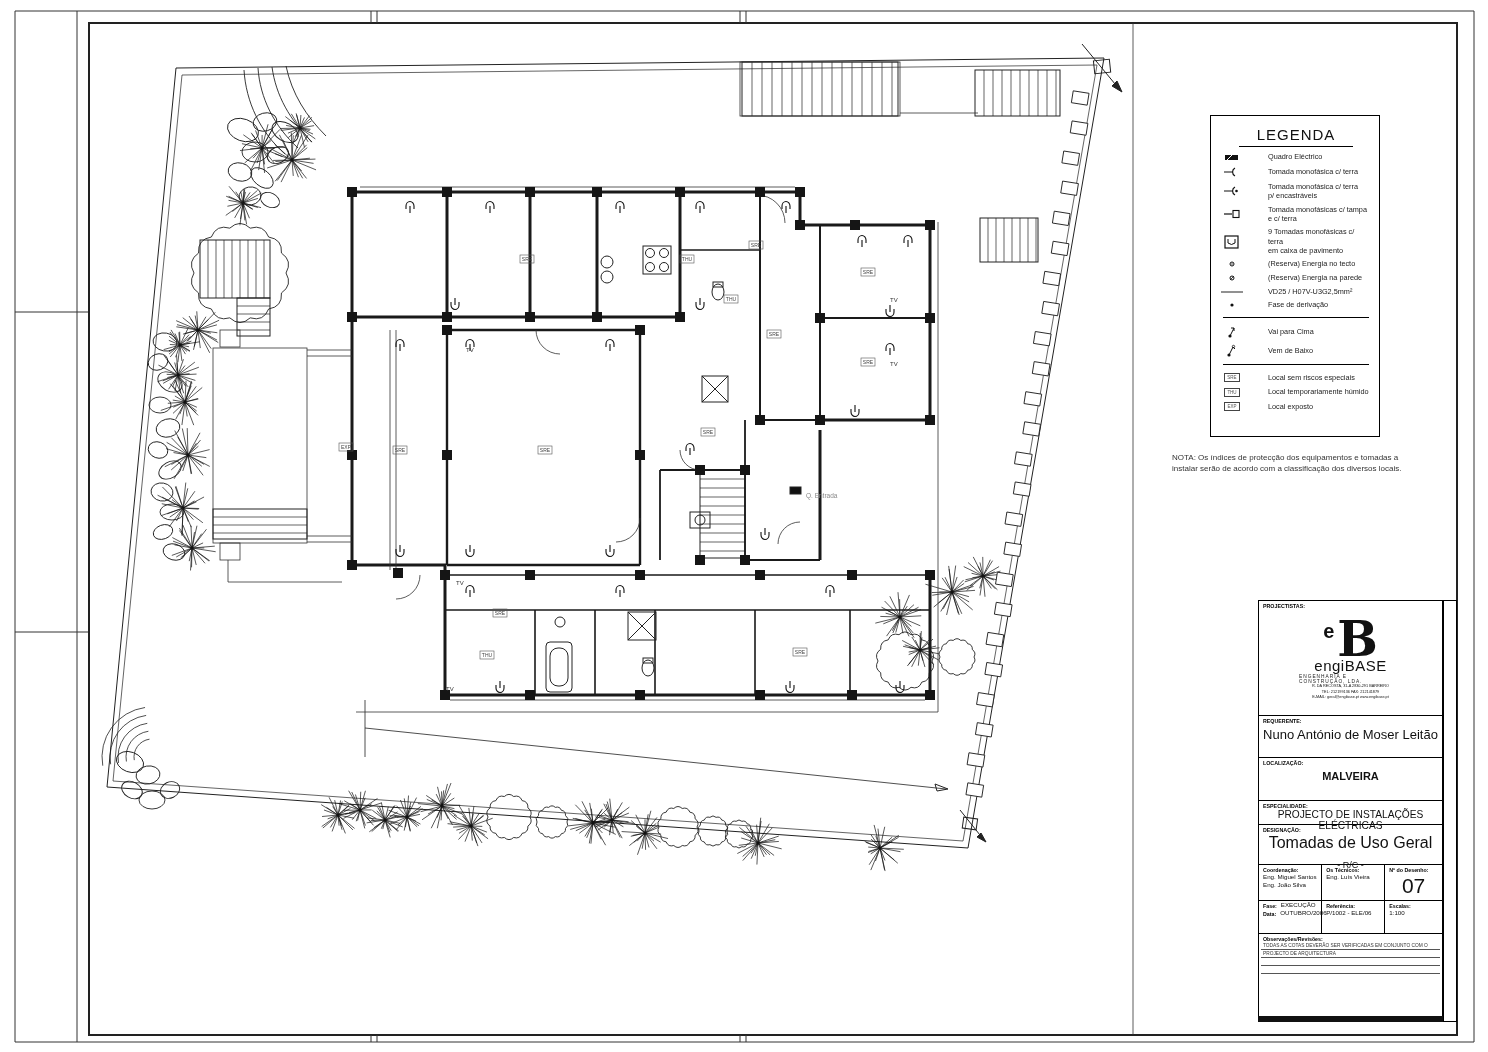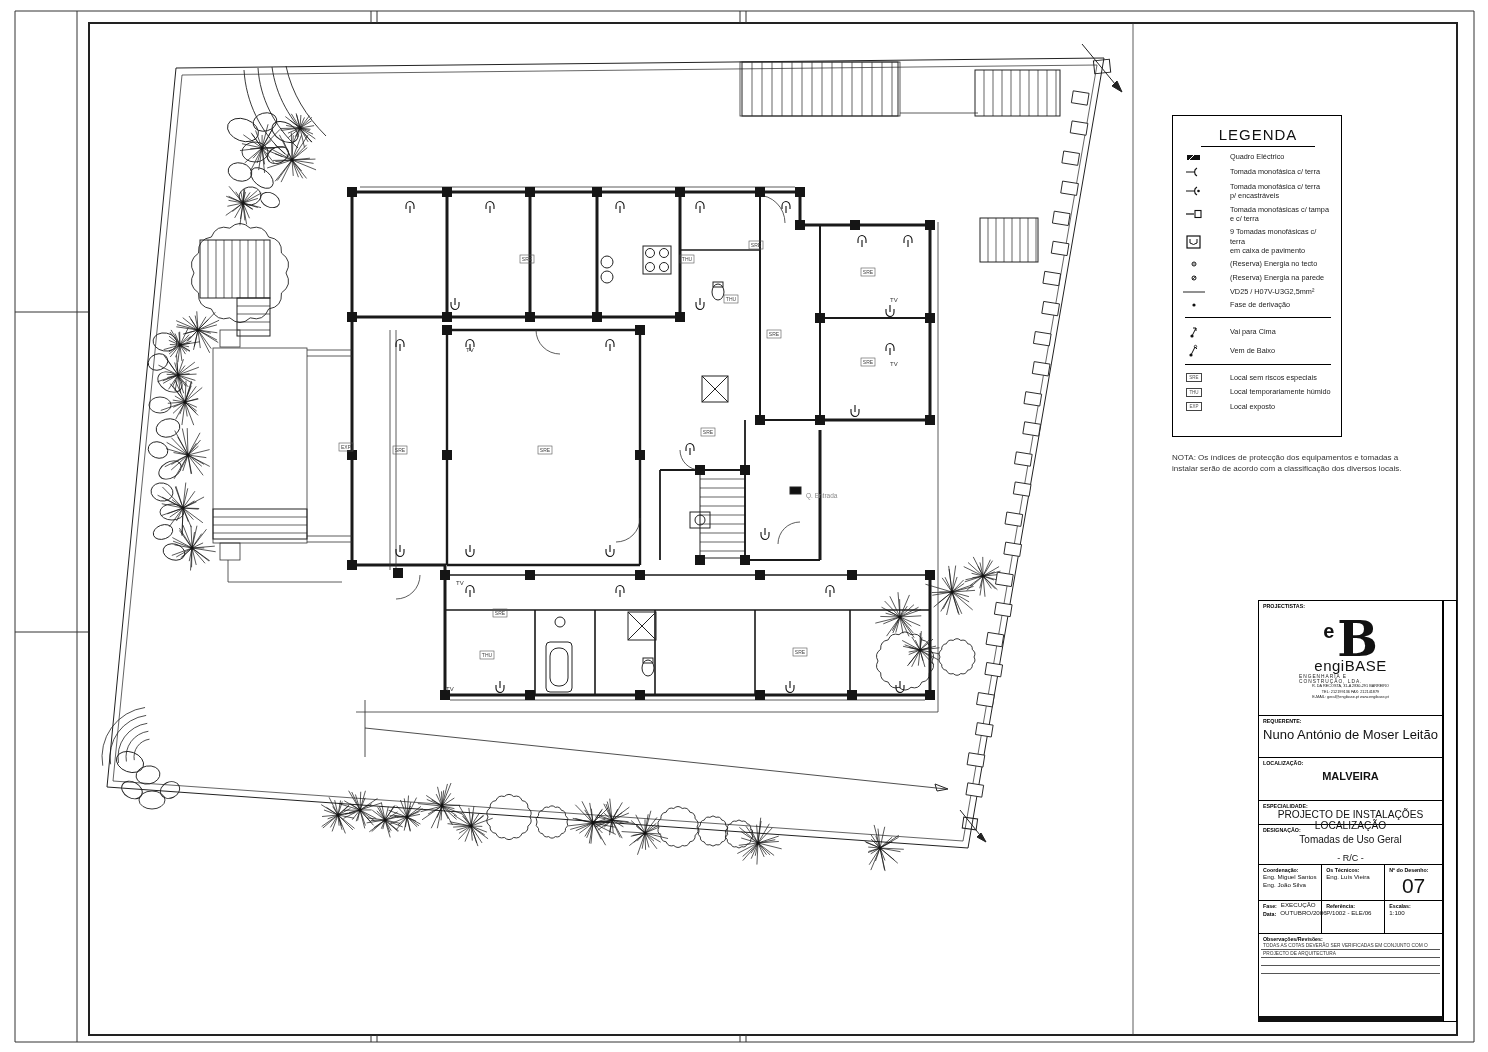--- a/index.html
+++ b/index.html
@@ -1,20 +1,20 @@
 <!DOCTYPE html>
 <html><head>
 <meta charset="utf-8">
 <style>
   html,body{margin:0;padding:0;background:#e8e8e8;}
   #sheet{position:relative;width:1488px;height:1052px;background:#ffffff;overflow:hidden;
          font-family:"Liberation Sans", sans-serif;color:#111;}
   svg text{font-family:"Liberation Sans", sans-serif;}
   
-  .legend{position:absolute;left:1172px;top:115px;width:170px;height:322px;
+  .legend{position:absolute;left:1210px;top:115px;width:170px;height:322px;
           border:1.6px solid #000;background:#fff;box-sizing:border-box;padding:6px 8px 0 10px;}
   .lg-title{font-size:15px;letter-spacing:1px;text-align:center;margin:4px 18px 3px 18px;
             border-bottom:1.4px solid #000;padding-bottom:3px;}
   .lg-row{display:flex;align-items:center;gap:25px;margin:4.6px 0;}
   .lg-sym{width:22px;flex:0 0 22px;display:flex;justify-content:center;margin-top:1px;}
   .lg-lbl{font-size:7.3px;line-height:1.25;color:#222;}
   .lg-hr{border-top:1.2px solid #000;margin:7px 2px;}
   .lg-box{display:inline-block;border:0.8px solid #444;font-size:4.5px;padding:1px 2px;color:#555;min-width:10px;text-align:center;}
   
   .nota{position:absolute;left:1172px;top:452px;width:292px;font-size:8px;line-height:1.4;color:#333;}
@@ -31,21 +31,21 @@
   .logo-b{font-size:48px;font-weight:bold;font-family:"DejaVu Serif",serif;}
   .logo-name{font-size:15px;letter-spacing:0.5px;margin-top:-6px;}
   .logo-sub{font-size:4.8px;letter-spacing:1px;color:#222;margin-left:40px;text-align:left;}
   .logo-addr{font-size:3.8px;color:#111;line-height:1.5;}
   .logo-addr:first-of-type{margin-top:5px;}
   .s-req{height:42px;}  .s-loc{height:43px;}  .s-est{height:40px;}
   .s-esp{height:24px;}  .s-des{height:40px;}
   .tb-name{font-size:13px;margin-top:3px;}
   .tb-val{font-size:11px;font-weight:bold;margin-top:4px;}
   .tb-esp{font-size:10.2px;margin-top:0px;}
-  .tb-des1{font-size:10px;margin-top:1px;}
+  .tb-des1{font-size:16px;margin-top:1px;}
   .tb-des2{font-size:9px;margin-top:8px;}
   .tb-cols{display:flex;height:100%;}
   .tb-col{border-right:1px solid #000;box-sizing:border-box;height:100%;}
   .tb-col:last-child{border-right:none;}
   .c1{width:34.5%;} .c2{width:34.5%;} .c3{width:31%;}
   .s-coord{height:36px;} .s-fase{height:33px;}
   .tb-small{font-size:6.2px;padding-left:4px;line-height:1.35;}
   .tb-big{font-size:21px;text-align:center;line-height:26px;}
   .s-obs{height:43px;border-bottom:none;}
   .obs-line{border-bottom:0.8px solid #555;font-size:4.8px;color:#333;margin:0 2px;height:7px;line-height:7px;padding-left:2px;}
@@ -1289,21 +1289,21 @@
     <div class="tb-sec s-req">
       <div class="tb-lab">REQUERENTE:</div>
       <div class="tb-center tb-name">Nuno António de Moser Leitão</div>
     </div>
     <div class="tb-sec s-loc">
       <div class="tb-lab">LOCALIZAÇÃO:</div>
       <div class="tb-center tb-val">MALVEIRA</div>
     </div>
     <div class="tb-sec s-esp">
       <div class="tb-lab">ESPECIALIDADE:</div>
-      <div class="tb-center tb-esp">PROJECTO DE INSTALAÇÕES LOCALIZAÇÃO</div>
+      <div class="tb-center tb-esp">PROJECTO DE INSTALAÇÕES ELÉCTRICAS</div>
     </div>
     <div class="tb-sec s-des">
       <div class="tb-lab">DESIGNAÇÃO:</div>
       <div class="tb-center tb-des1">Tomadas de Uso Geral</div>
       <div class="tb-center tb-des2">- R/C -</div>
     </div>
     <div class="tb-sec s-coord">
       <div class="tb-cols">
         <div class="tb-col c1">
           <div class="tb-lab">Coordenação:</div>

